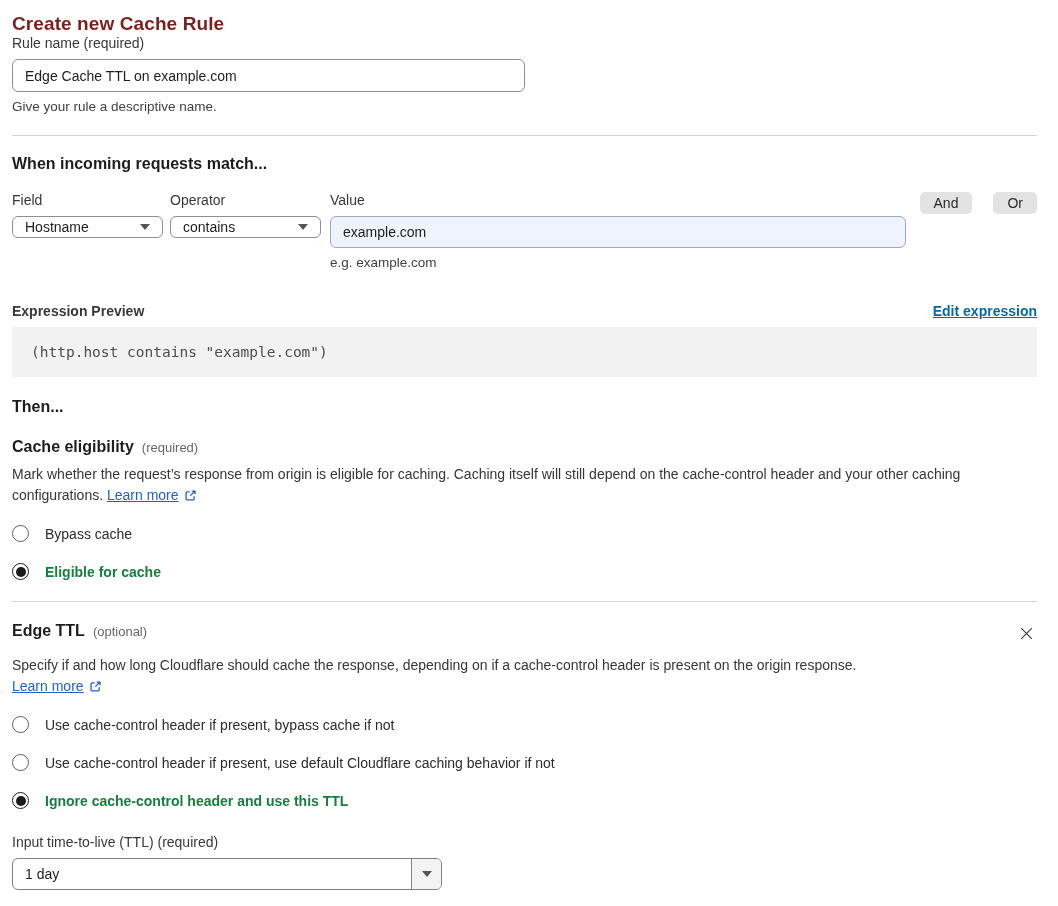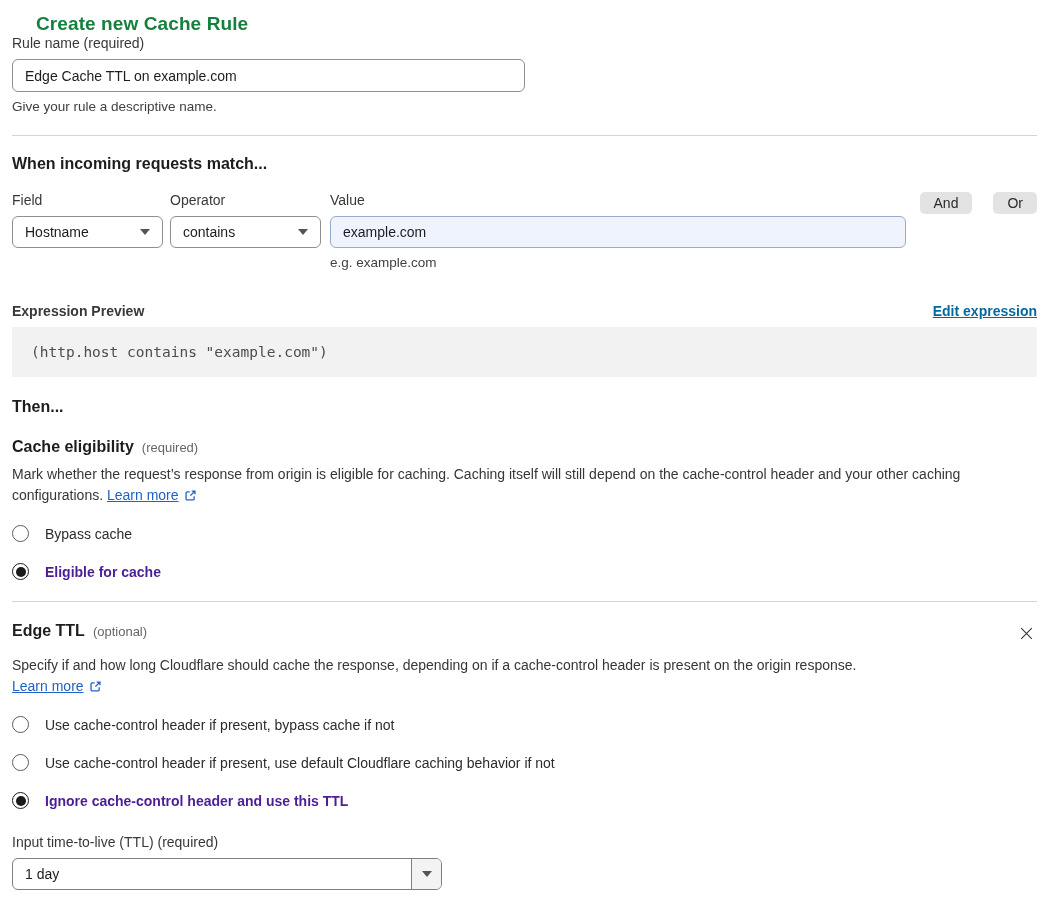--- a/index.html
+++ b/index.html
@@ -1,20 +1,20 @@
 <!DOCTYPE html>
 <html><head>
 <meta charset="utf-8">
 <style>
   * { box-sizing: border-box; margin: 0; padding: 0; }
   html, body { width: 1058px; height: 906px; background: #fff; overflow: hidden; }
   body { font-family: "Liberation Sans", "DejaVu Sans", sans-serif; color: #2f2f2f; }
   .page { padding: 13px 21px 0 12px; }
 
-  h1 { font-size: 19px; font-weight: 700; color: #15803d; letter-spacing: .1px; margin-left: 24px; }
+  h1 { font-size: 19px; font-weight: 700; color: #7f1d1d; letter-spacing: .1px; }
 
   .field-label { font-size: 14px; color: #383838; margin-bottom: 8px; }
   .helper { font-size: 13.5px; color: #414141; margin-top: 7px; }
 
   .text-input {
     display: block; height: 33px; border: 1px solid #8f8f8f; border-radius: 6px;
     padding: 0 12px; font-size: 14px; color: #1d1d1d; background: #fff;
     font-family: "Liberation Sans", "DejaVu Sans", sans-serif; outline: none; width: 100%;
   }
   .rule-name-wrap { width: 513px; }
@@ -22,21 +22,21 @@
   .divider { border: none; border-top: 1px solid #d4d4d4; margin: 21px 0 0 0; }
 
   h2 { font-size: 16px; font-weight: 700; color: #1d1d1d; }
   .match-heading { margin-top: 19px; }
 
   .match-row { display: flex; align-items: flex-start; margin-top: 19px; }
   .col-field, .col-operator { width: 151px; }
   .col-operator { margin-left: 7px; }
   .col-value { flex: 1; margin-left: 9px; }
   .select {
-    display: flex; align-items: center; height: 32px; border: 1px solid #8f8f8f;
+    display: flex; align-items: center; height: 22px; border: 1px solid #8f8f8f;
     border-radius: 6px; background: #fff; padding: 0 12px; font-size: 14px; color: #1d1d1d;
     cursor: pointer; justify-content: space-between;
   }
   .caret { width: 0; height: 0; border-left: 5px solid transparent; border-right: 5px solid transparent; border-top: 6px solid #555; }
   .value-input { height: 32px; background: #eef3fd; border-color: #9aa8cc; }
   .gray-btn {
     height: 22px; border: none; border-radius: 5px; background: #e3e3e3;
     color: #2b2b2b; font-size: 14px; font-family: inherit; padding: 0 14px; cursor: pointer;
   }
   .btn-and { margin-left: 14px; }
@@ -63,21 +63,21 @@
 
   .radio-row { display: flex; align-items: center; margin-top: 21px; }
   .radio-row.first { margin-top: 19px; }
   .radio {
     width: 17px; height: 17px; border: 1.5px solid #5c5c5c; border-radius: 50%;
     background: #fff; position: relative; cursor: pointer; flex: none;
   }
   .radio.checked { border-color: #1b1b1b; }
   .radio.checked::after { content: ""; position: absolute; inset: 2.5px; background: #1b1b1b; border-radius: 50%; }
   .radio-label { font-size: 14px; color: #2b2b2b; margin-left: 16px; }
-  .radio-label.bold { font-weight: 700; color: #4c1d95; }
+  .radio-label.bold { font-weight: 700; color: #15803d; }
 
   .edge-head-row { display: flex; align-items: flex-start; margin-top: 20px; gap: 29px; }
   .edge-head-row .section-title-row { margin-top: 0; flex: 1; }
   .close-btn { background: none; border: none; cursor: pointer; padding: 2px; margin-top: 1px; }
 
   .ttl-label { margin-top: 25px; }
   .ttl-select {
     display: flex; width: 430px; height: 32px; border: 1px solid #7f7f7f; border-radius: 6px;
     overflow: hidden; cursor: pointer; background: #fff;
   }

